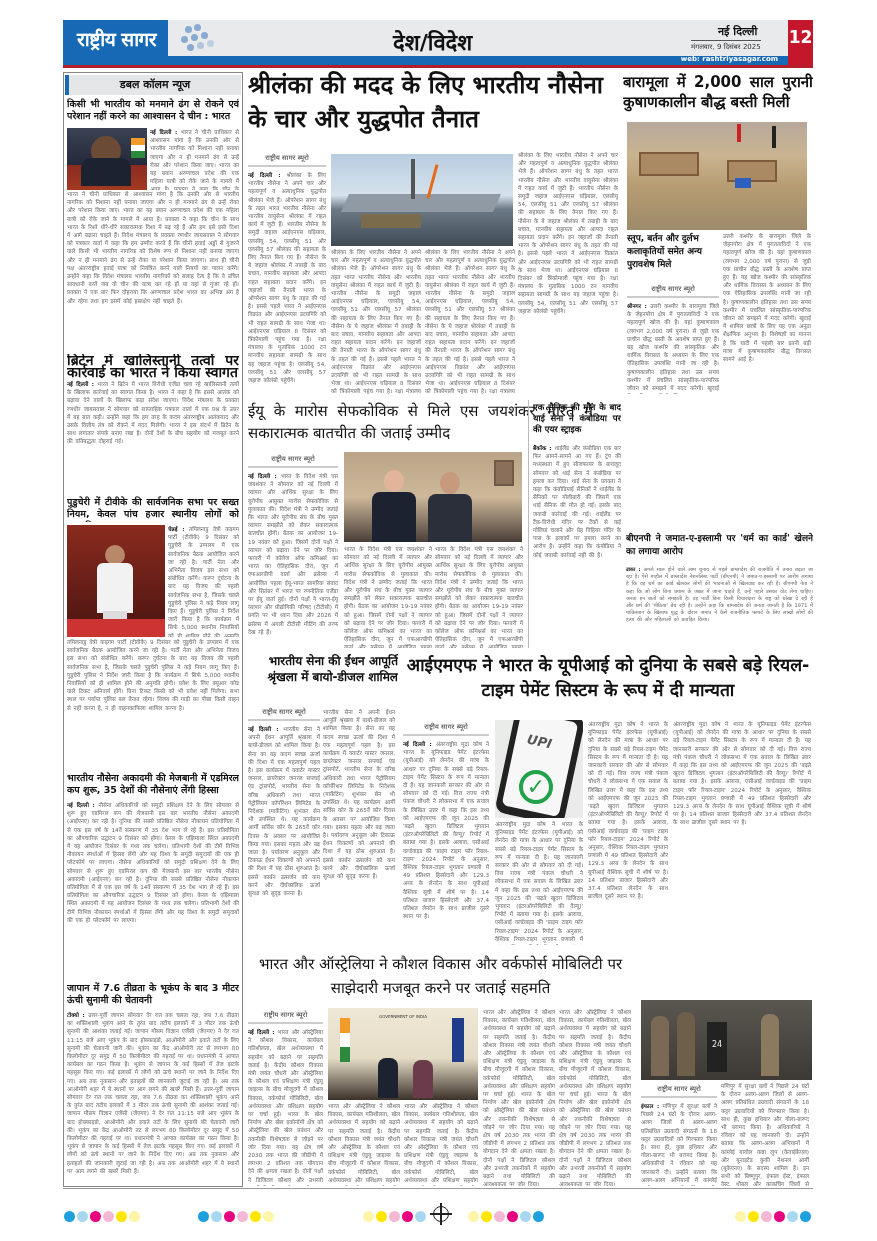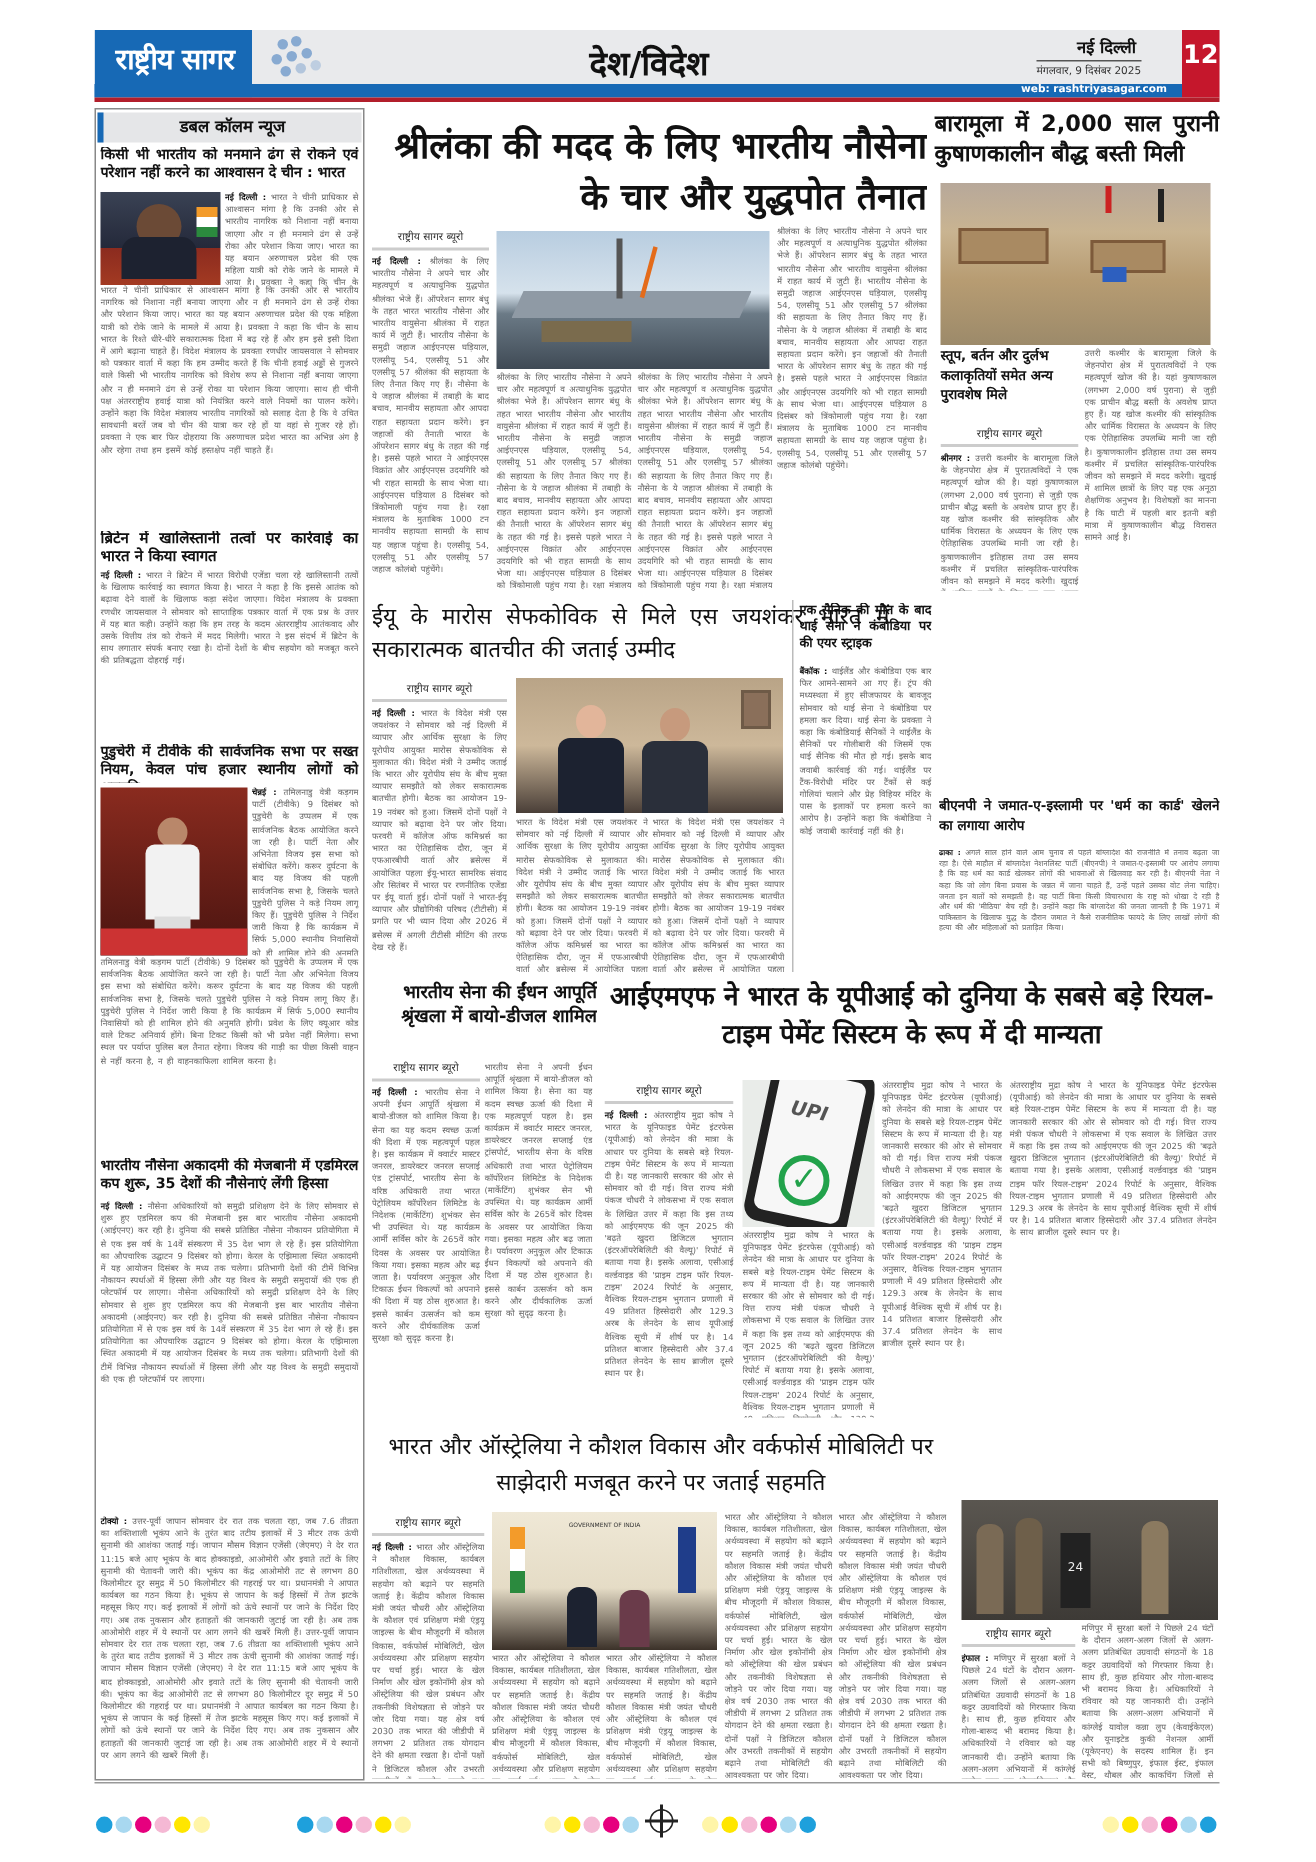--- a/index.html
+++ b/index.html
@@ -65,44 +65,47 @@
   </div>
   <div class="img" style="left:4px;top:108px;width:80px;height:62px;background:linear-gradient(180deg,#3a4254 0%,#24293a 60%,#8b2b1f 60%,#a33a22 100%)">
     <div style="position:absolute;left:24px;top:8px;width:30px;height:30px;border-radius:50%;background:#6b4a36"></div>
     <div style="position:absolute;left:14px;top:30px;width:50px;height:28px;border-radius:10px 10px 0 0;background:#1d2230"></div>
     <div style="position:absolute;right:2px;top:10px;width:14px;height:20px;background:linear-gradient(#f39b2a 33%,#fff 33% 66%,#2b8a3e 66%)"></div>
   </div>
   <div class="col txt" style="left:87px;top:108px;width:89px;height:62px"><span class="lead">नई दिल्ली :</span> <span>भारत ने चीनी प्राधिकार से आश्वासन मांगा है कि उनकी ओर से भारतीय नागरिक को निशाना नहीं बनाया जाएगा और न ही मनमाने ढंग से उन्हें रोका और परेशान किया जाए। भारत का यह बयान अरुणाचल प्रदेश की एक महिला यात्री को रोके जाने के मामले में आया है। प्रवक्ता ने कहा कि चीन के साथ भारत के रिश्ते धीरे-धीरे सकारात्मक दिशा में बढ़ रहे हैं और हम इसे इसी दिशा में आगे बढ़ाना चाहते हैं। विदेश मंत्रालय के प्रवक्ता रणधीर जायसवाल ने सोमवार को पत्रकार वार्ता में कहा कि हम उम्मीद करते हैं कि चीनी हवाई अड्डों से गुजरने वाले किसी भी भारतीय नागरिक को विशेष रूप से निशाना नहीं बनाया जाएगा और न ही मनमाने ढंग से उन्हें रोका या परेशान किया जाएगा। साथ ही चीनी पक्ष अंतरराष्ट्रीय हवाई यात्रा को नियंत्रित करने वाले नियमों का पालन करेंगे। उन्होंने कहा कि विदेश मंत्रालय भारतीय नागरिकों को सलाह देता है कि वे उचित सावधानी बरतें जब वो चीन की यात्रा कर रहे हों या वहां से गुजर रहे हों। प्रवक्ता ने एक बार फिर दोहराया कि अरुणाचल प्रदेश भारत का अभिन्न अंग है और रहेगा तथा हम इसमें कोई हस्तक्षेप नहीं चाहते हैं।</span></div>
   <div class="col txt" style="left:4px;top:170px;width:172px;height:160px"><span>भारत ने चीनी प्राधिकार से आश्वासन मांगा है कि उनकी ओर से भारतीय नागरिक को निशाना नहीं बनाया जाएगा और न ही मनमाने ढंग से उन्हें रोका और परेशान किया जाए। भारत का यह बयान अरुणाचल प्रदेश की एक महिला यात्री को रोके जाने के मामले में आया है। प्रवक्ता ने कहा कि चीन के साथ भारत के रिश्ते धीरे-धीरे सकारात्मक दिशा में बढ़ रहे हैं और हम इसे इसी दिशा में आगे बढ़ाना चाहते हैं। विदेश मंत्रालय के प्रवक्ता रणधीर जायसवाल ने सोमवार को पत्रकार वार्ता में कहा कि हम उम्मीद करते हैं कि चीनी हवाई अड्डों से गुजरने वाले किसी भी भारतीय नागरिक को विशेष रूप से निशाना नहीं बनाया जाएगा और न ही मनमाने ढंग से उन्हें रोका या परेशान किया जाएगा। साथ ही चीनी पक्ष अंतरराष्ट्रीय हवाई यात्रा को नियंत्रित करने वाले नियमों का पालन करेंगे। उन्होंने कहा कि विदेश मंत्रालय भारतीय नागरिकों को सलाह देता है कि वे उचित सावधानी बरतें जब वो चीन की यात्रा कर रहे हों या वहां से गुजर रहे हों। प्रवक्ता ने एक बार फिर दोहराया कि अरुणाचल प्रदेश भारत का अभिन्न अंग है और रहेगा तथा हम इसमें कोई हस्तक्षेप नहीं चाहते हैं।</span></div>
 
   <div class="col" style="left:4px;top:334px;width:172px;height:24px">
-    <div class="h" style="font-size:10px;line-height:12px">ब्रिटेन में खालिस्तानी तत्वों पर कार्रवाई का भारत ने किया स्वागत</div>
+    <div class="h" style="font-size:14px;line-height:12px">ब्रिटेन में खालिस्तानी तत्वों पर कार्रवाई का भारत ने किया स्वागत</div>
   </div>
   <div class="col txt" style="left:4px;top:360px;width:172px;height:112px"><span class="lead">नई दिल्ली :</span> <span>भारत ने ब्रिटेन में भारत विरोधी एजेंडा चला रहे खालिस्तानी तत्वों के खिलाफ कार्रवाई का स्वागत किया है। भारत ने कहा है कि इससे आतंक को बढ़ावा देने वालों के खिलाफ कड़ा संदेश जाएगा। विदेश मंत्रालय के प्रवक्ता रणधीर जायसवाल ने सोमवार को साप्ताहिक पत्रकार वार्ता में एक प्रश्न के उत्तर में यह बात कही। उन्होंने कहा कि हम तरह के कदम अंतरराष्ट्रीय आतंकवाद और उसके वित्तीय तंत्र को रोकने में मदद मिलेगी। भारत ने इस संदर्भ में ब्रिटेन के साथ लगातार संपर्क बनाए रखा है। दोनों देशों के बीच सहयोग को मजबूत करने की प्रतिबद्धता दोहराई गई।</span></div>
 
   <div class="col" style="left:4px;top:476px;width:172px;height:26px">
     <div class="h" style="font-size:9.5px;line-height:12px">पुडुचेरी में टीवीके की सार्वजनिक सभा पर सख्त नियम, केवल पांच हजार स्थानीय लोगों को अनुमति</div>
   </div>
   <div class="img" style="left:4px;top:505px;width:98px;height:112px;background:linear-gradient(180deg,#8a2b1f,#4a1410)">
     <div style="position:absolute;left:38px;top:20px;width:20px;height:20px;border-radius:50%;background:#b9876a"></div>
     <div style="position:absolute;left:30px;top:38px;width:36px;height:50px;background:#f2f2f2;border-radius:6px 6px 0 0"></div>
     <div style="position:absolute;left:36px;top:86px;width:24px;height:26px;background:#ddd"></div>
     <div style="position:absolute;left:0;bottom:0;width:98px;height:18px;background:#c33"></div>
   </div>
   <div class="col txt" style="left:105px;top:505px;width:71px;height:112px"><span class="lead">चेन्नई :</span> <span>तमिलनाडु वेत्री कड़गम पार्टी (टीवीके) 9 दिसंबर को पुडुचेरी के उप्पलम में एक सार्वजनिक बैठक आयोजित करने जा रही है। पार्टी नेता और अभिनेता विजय इस सभा को संबोधित करेंगे। करूर दुर्घटना के बाद यह विजय की पहली सार्वजनिक सभा है, जिसके चलते पुडुचेरी पुलिस ने कड़े नियम लागू किए हैं। पुडुचेरी पुलिस ने निर्देश जारी किया है कि कार्यक्रम में सिर्फ 5,000 स्थानीय निवासियों को ही शामिल होने की अनुमति होगी। प्रवेश के लिए क्यूआर कोड वाले टिकट अनिवार्य होंगे। बिना टिकट किसी को भी प्रवेश नहीं मिलेगा। सभा स्थल पर पर्याप्त पुलिस बल तैनात रहेगा। विजय की गाड़ी का पीछा किसी वाहन से नहीं करना है, न ही वाहनकाफिला शामिल करना है।</span></div>
   <div class="col txt" style="left:4px;top:618px;width:172px;height:130px"><span>तमिलनाडु वेत्री कड़गम पार्टी (टीवीके) 9 दिसंबर को पुडुचेरी के उप्पलम में एक सार्वजनिक बैठक आयोजित करने जा रही है। पार्टी नेता और अभिनेता विजय इस सभा को संबोधित करेंगे। करूर दुर्घटना के बाद यह विजय की पहली सार्वजनिक सभा है, जिसके चलते पुडुचेरी पुलिस ने कड़े नियम लागू किए हैं। पुडुचेरी पुलिस ने निर्देश जारी किया है कि कार्यक्रम में सिर्फ 5,000 स्थानीय निवासियों को ही शामिल होने की अनुमति होगी। प्रवेश के लिए क्यूआर कोड वाले टिकट अनिवार्य होंगे। बिना टिकट किसी को भी प्रवेश नहीं मिलेगा। सभा स्थल पर पर्याप्त पुलिस बल तैनात रहेगा। विजय की गाड़ी का पीछा किसी वाहन से नहीं करना है, न ही वाहनकाफिला शामिल करना है।</span></div>
 
   <div class="col" style="left:4px;top:752px;width:172px;height:26px">
     <div class="h" style="font-size:9.5px;line-height:12px">भारतीय नौसेना अकादमी की मेजबानी में एडमिरल कप शुरू, 35 देशों की नौसेनाएं लेंगी हिस्सा</div>
   </div>
   <div class="col txt" style="left:4px;top:781px;width:172px;height:178px"><span class="lead">नई दिल्ली :</span> <span>नौसेना अधिकारियों को समुद्री प्रशिक्षण देने के लिए सोमवार से शुरू हुए एडमिरल कप की मेजबानी इस बार भारतीय नौसेना अकादमी (आईएनए) कर रही है। दुनिया की सबसे प्रतिष्ठित नौसेना नौकायन प्रतियोगिता में से एक इस वर्ष के 14वें संस्करण में 35 देश भाग ले रहे हैं। इस प्रतियोगिता का औपचारिक उद्घाटन 9 दिसंबर को होगा। केरल के एझिमाला स्थित अकादमी में यह आयोजन दिसंबर के मध्य तक चलेगा। प्रतिभागी देशों की टीमें विभिन्न नौकायन स्पर्धाओं में हिस्सा लेंगी और यह विश्व के समुद्री समुदायों की एक ही प्लेटफॉर्म पर लाएगा।</span> <span>नौसेना अधिकारियों को समुद्री प्रशिक्षण देने के लिए सोमवार से शुरू हुए एडमिरल कप की मेजबानी इस बार भारतीय नौसेना अकादमी (आईएनए) कर रही है। दुनिया की सबसे प्रतिष्ठित नौसेना नौकायन प्रतियोगिता में से एक इस वर्ष के 14वें संस्करण में 35 देश भाग ले रहे हैं। इस प्रतियोगिता का औपचारिक उद्घाटन 9 दिसंबर को होगा। केरल के एझिमाला स्थित अकादमी में यह आयोजन दिसंबर के मध्य तक चलेगा। प्रतिभागी देशों की टीमें विभिन्न नौकायन स्पर्धाओं में हिस्सा लेंगी और यह विश्व के समुद्री समुदायों की एक ही प्लेटफॉर्म पर लाएगा।</span></div>
 
+  <div class="col" style="left:4px;top:962px;width:172px;height:26px">
+    <div class="h" style="font-size:9.5px;line-height:12px">जापान में 7.6 तीव्रता के भूकंप के बाद 3 मीटर ऊंची सुनामी की चेतावनी</div>
+  </div>
   <div class="col txt" style="left:4px;top:991px;width:172px;height:172px"><span class="lead">टोक्यो :</span> <span>उत्तर-पूर्वी जापान सोमवार देर रात तक चलता रहा, जब 7.6 तीव्रता का शक्तिशाली भूकंप आने के तुरंत बाद तटीय इलाकों में 3 मीटर तक ऊंची सुनामी की आशंका जताई गई। जापान मौसम विज्ञान एजेंसी (जेएमए) ने देर रात 11:15 बजे आए भूकंप के बाद होक्काइडो, आओमोरी और इवाते तटों के लिए सुनामी की चेतावनी जारी की। भूकंप का केंद्र आओमोरी तट से लगभग 80 किलोमीटर दूर समुद्र में 50 किलोमीटर की गहराई पर था। प्रधानमंत्री ने आपात कार्यबल का गठन किया है। भूकंप से जापान के कई हिस्सों में तेज झटके महसूस किए गए। कई इलाकों में लोगों को ऊंचे स्थानों पर जाने के निर्देश दिए गए। अब तक नुकसान और हताहतों की जानकारी जुटाई जा रही है। अब तक आओमोरी शहर में ये स्थानों पर आग लगने की खबरें मिली हैं।</span> <span>उत्तर-पूर्वी जापान सोमवार देर रात तक चलता रहा, जब 7.6 तीव्रता का शक्तिशाली भूकंप आने के तुरंत बाद तटीय इलाकों में 3 मीटर तक ऊंची सुनामी की आशंका जताई गई। जापान मौसम विज्ञान एजेंसी (जेएमए) ने देर रात 11:15 बजे आए भूकंप के बाद होक्काइडो, आओमोरी और इवाते तटों के लिए सुनामी की चेतावनी जारी की। भूकंप का केंद्र आओमोरी तट से लगभग 80 किलोमीटर दूर समुद्र में 50 किलोमीटर की गहराई पर था। प्रधानमंत्री ने आपात कार्यबल का गठन किया है। भूकंप से जापान के कई हिस्सों में तेज झटके महसूस किए गए। कई इलाकों में लोगों को ऊंचे स्थानों पर जाने के निर्देश दिए गए। अब तक नुकसान और हताहतों की जानकारी जुटाई जा रही है। अब तक आओमोरी शहर में ये स्थानों पर आग लगने की खबरें मिली हैं।</span></div>
 
-  <div class="col" style="left:185px;top:60px;width:370px;height:80px;text-align:right">
+  <div class="col" style="left:185px;top:48px;width:370px;height:80px;text-align:left">
     <div class="h" style="font-size:24px;line-height:34px;color:#111">श्रीलंका की मदद के लिए भारतीय नौसेना के चार और युद्धपोत तैनात</div>
   </div>
   <div class="col" style="left:185px;top:131px;width:78px;height:242px">
     <div class="byline">राष्ट्रीय सागर ब्यूरो</div>
     <div class="txt"><span class="lead">नई दिल्ली :</span> <span>श्रीलंका के लिए भारतीय नौसेना ने अपने चार और महत्वपूर्ण व अत्याधुनिक युद्धपोत श्रीलंका भेजे हैं। ऑपरेशन सागर बंधु के तहत भारत भारतीय नौसेना और भारतीय वायुसेना श्रीलंका में राहत कार्य में जुटी हैं। भारतीय नौसेना के समुद्री जहाज आईएनएस घड़ियाल, एलसीयू 54, एलसीयू 51 और एलसीयू 57 श्रीलंका की सहायता के लिए तैनात किए गए हैं। नौसेना के ये जहाज श्रीलंका में तबाही के बाद बचाव, मानवीय सहायता और आपदा राहत सहायता प्रदान करेंगे। इन जहाजों की तैनाती भारत के ऑपरेशन सागर बंधु के तहत की गई है। इससे पहले भारत ने आईएनएस विक्रांत और आईएनएस उदयगिरि को भी राहत सामग्री के साथ भेजा था। आईएनएस घड़ियाल 8 दिसंबर को त्रिंकोमाली पहुंच गया है। रक्षा मंत्रालय के मुताबिक 1000 टन मानवीय सहायता सामग्री के साथ यह जहाज पहुंचा है। एलसीयू 54, एलसीयू 51 और एलसीयू 57 जहाज कोलंबो पहुंचेंगे।</span></div>
   </div>
   <div class="img" style="left:268px;top:134px;width:182px;height:92px;background:linear-gradient(180deg,#b8cde0 0%,#d6e2ec 45%,#6b7a86 60%,#3f4a55 100%)">
     <div style="position:absolute;left:10px;top:40px;width:160px;height:18px;background:#8f9aa5;clip-path:polygon(0 100%,5% 0,100% 0,95% 100%)"></div>
     <div style="position:absolute;left:80px;top:5px;width:4px;height:40px;background:#555"></div>
     <div style="position:absolute;left:100px;top:10px;width:3px;height:35px;background:#e46b1a;transform:rotate(15deg)"></div>

